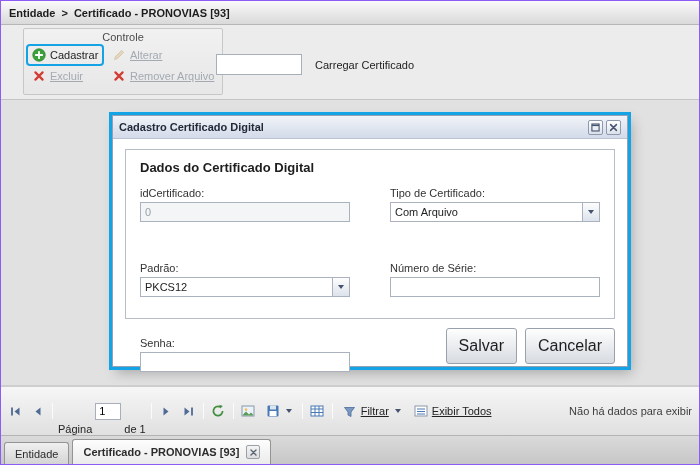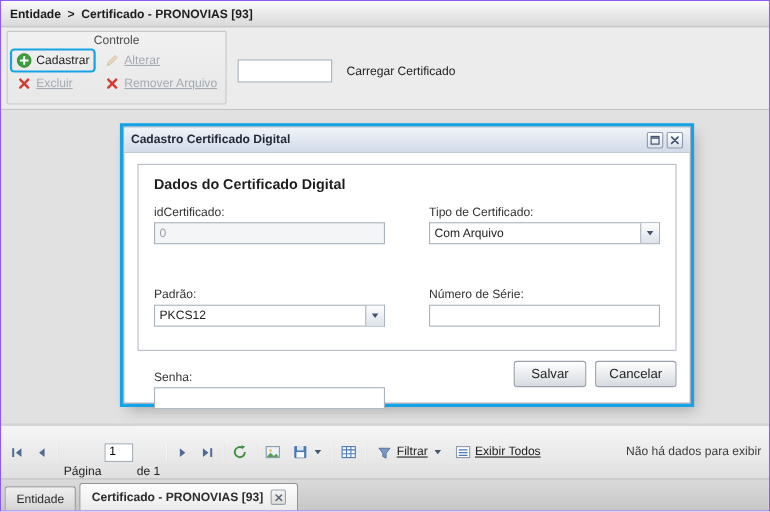--- a/index.html
+++ b/index.html
@@ -11,21 +11,21 @@
          display:flex; flex-direction:column; }
 
   
   .breadcrumb { flex:0 0 24px; background:linear-gradient(#fafafa,#d9d9d9);
         border-bottom:1px solid #b6b6b6; display:flex; align-items:center;
         gap:6px; padding:0 8px; font-weight:bold; color:#1d1d1d; }
   .crumb { cursor:default; }
 
   
   .toolbar { flex:0 0 75px; background:#ececec; border-bottom:1px solid #c4c4c4; position:relative; }
-  .ctl-group { position:absolute; left:5px; top:3px; width:200px; height:67px;
+  .ctl-group { position:absolute; left:22px; top:3px; width:200px; height:67px;
         border:1px solid #c7c7c7; border-radius:2px; background:linear-gradient(#f1f1f1,#e7e7e7); }
   .ctl-title { text-align:center; color:#4c4c4c; padding-top:2px; height:16px; }
   .ctl-grid { display:grid; grid-template-columns:80px 1fr; padding:1px 4px 0; row-gap:3px; }
   .tbtn { display:inline-flex; align-items:center; gap:4px; padding:2px 4px;
         border-radius:2px; color:#1e1e1e; cursor:pointer; white-space:nowrap; justify-self:start; }
   .tbtn.disabled { color:#a3aab2; cursor:default;text-decoration:underline; }
   .tbtn.annotated { box-shadow:0 0 0 2px #14a3e4; }
   .icn { display:inline-flex; width:14px; height:14px; align-items:center; justify-content:center; }
 
   .upload-input { position:absolute; left:215px; top:29px; width:86px; height:21px;
@@ -60,22 +60,22 @@
   .combo .txt { padding-right:20px; }
   .combo-trigger { position:absolute; right:1px; top:1px; bottom:1px; width:17px;
         background:linear-gradient(#fdfdfd,#dde3ec); border-left:1px solid #a9b2bd;
         display:flex; align-items:center; justify-content:center; cursor:pointer; }
   .arrow-down { width:0; height:0; border-left:3.5px solid transparent;
         border-right:3.5px solid transparent; border-top:4.5px solid #44536e; }
   .mini-arrow { width:0; height:0; border-left:3px solid transparent;
         border-right:3px solid transparent; border-top:4px solid #44536e; margin-left:2px; }
 
   .win-footer { display:flex; justify-content:flex-end; gap:8px; padding:9px 12px; }
-  .btn { min-width:66px; height:24px; border:1px solid #99a1ad; border-radius:3px;
-        background:linear-gradient(#fefefe,#d7dbe1); font:inherit; font-size:12px;
+  .btn { min-width:66px; height:36px; border:1px solid #99a1ad; border-radius:3px;
+        background:linear-gradient(#fefefe,#d7dbe1); font:inherit; font-size:16px;
         color:#1e1e1e; cursor:pointer; padding:0 12px; }
 
   
   .paging { flex:0 0 27px; background:linear-gradient(#f6f6f6,#e0e0e0);
         border-top:1px solid #cdcdcd; border-bottom:1px solid #b3b3b3;
         display:flex; align-items:center; padding:0 5px; gap:3px; }
   .pg-btn { width:19px; height:19px; display:flex; align-items:center;
         justify-content:center; border-radius:2px; cursor:pointer; }
   .pg-btn-text { display:inline-flex; align-items:center; gap:4px; padding:2px 5px;
         border-radius:2px; cursor:pointer; color:#222;text-decoration:underline; }

